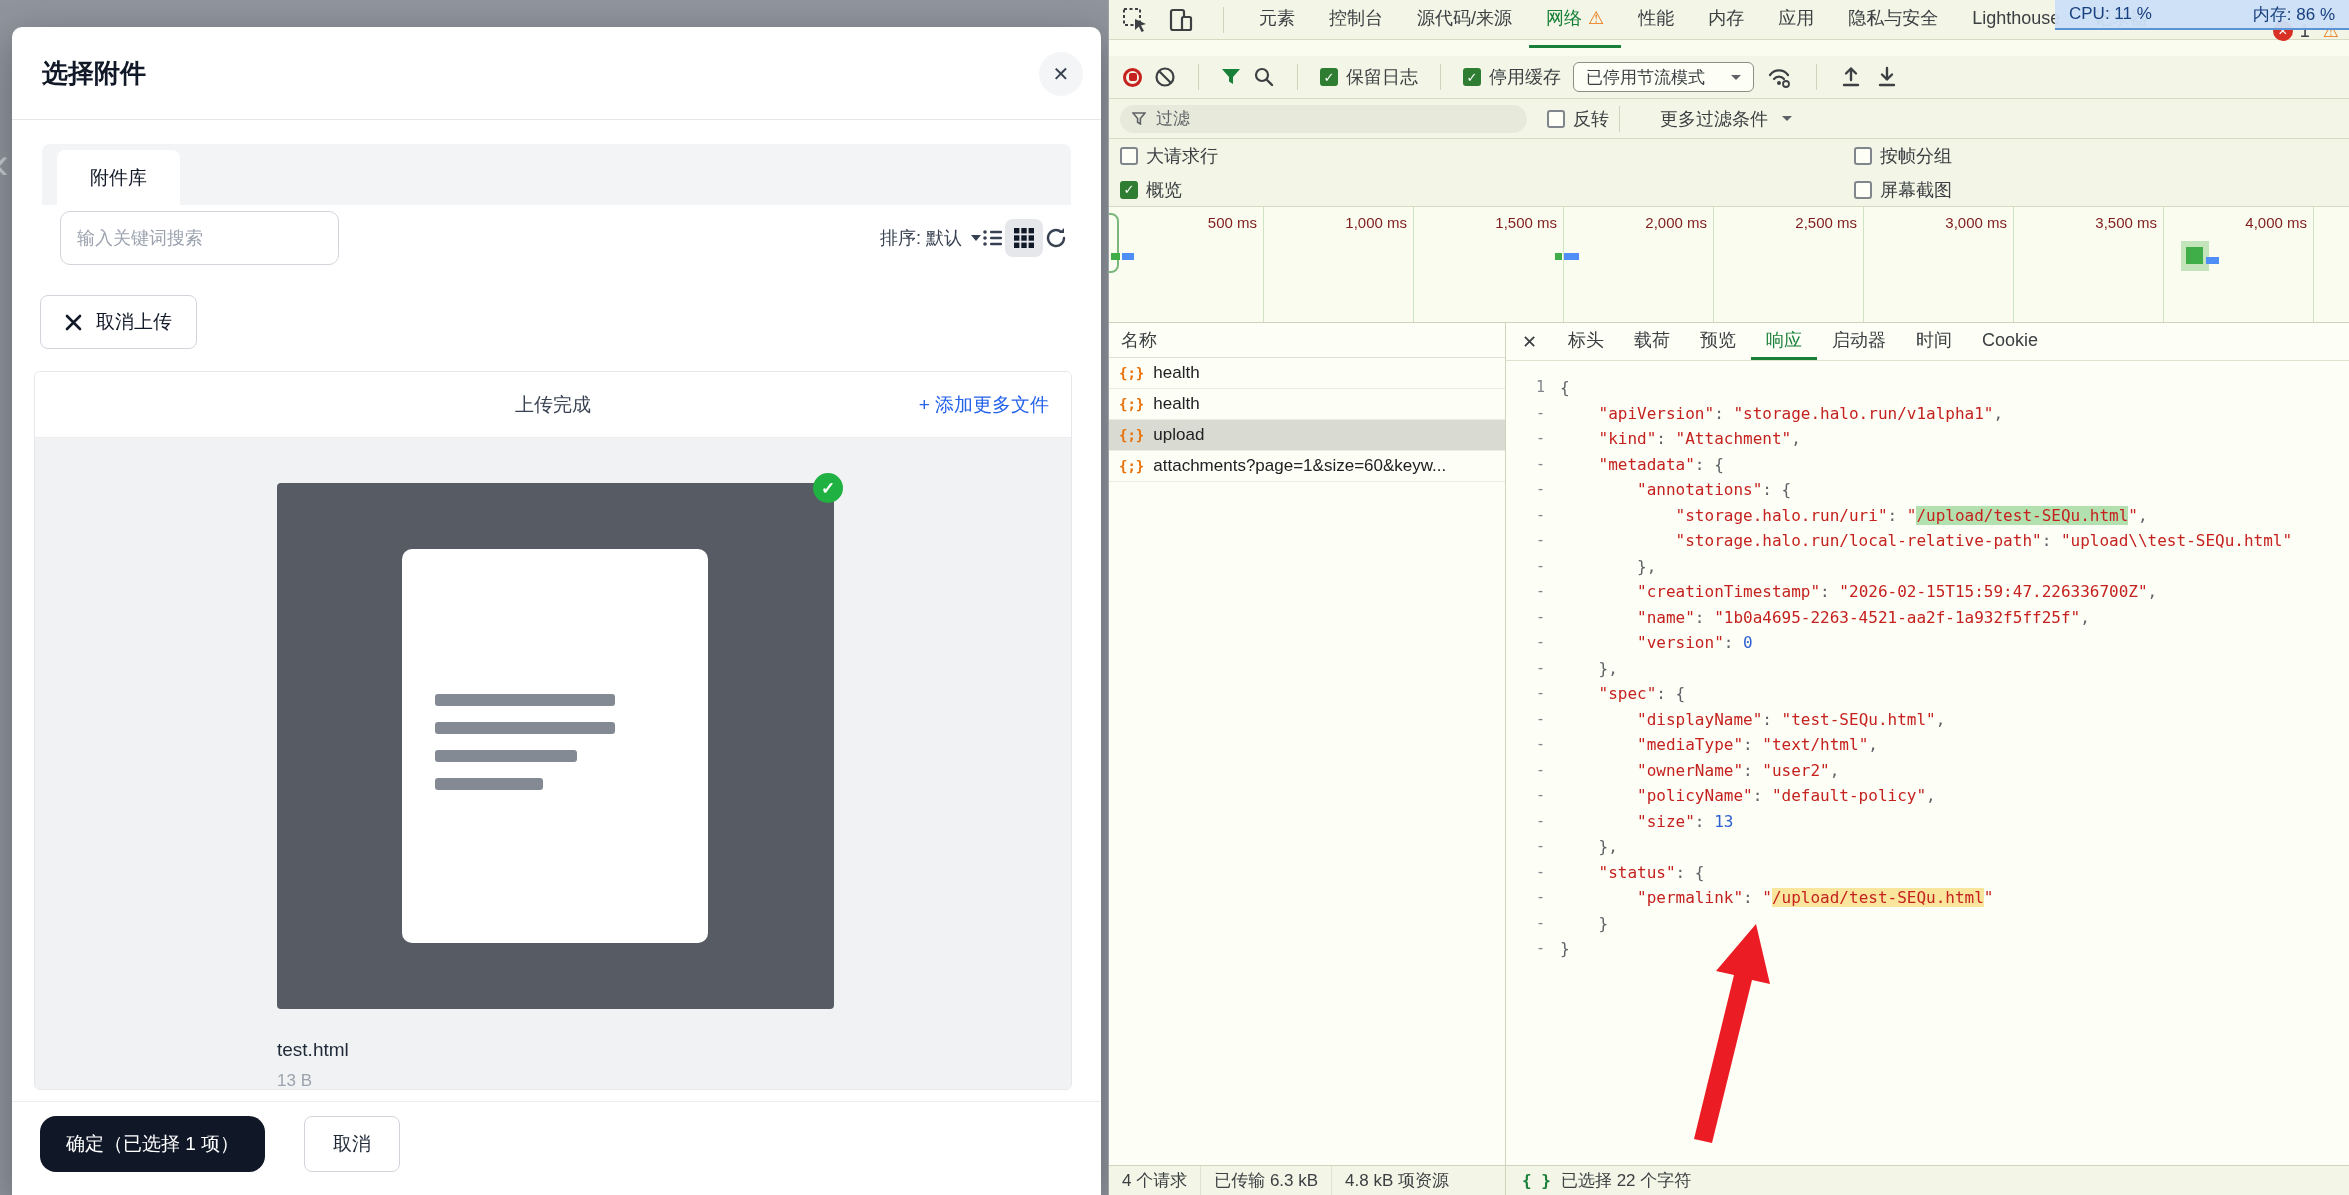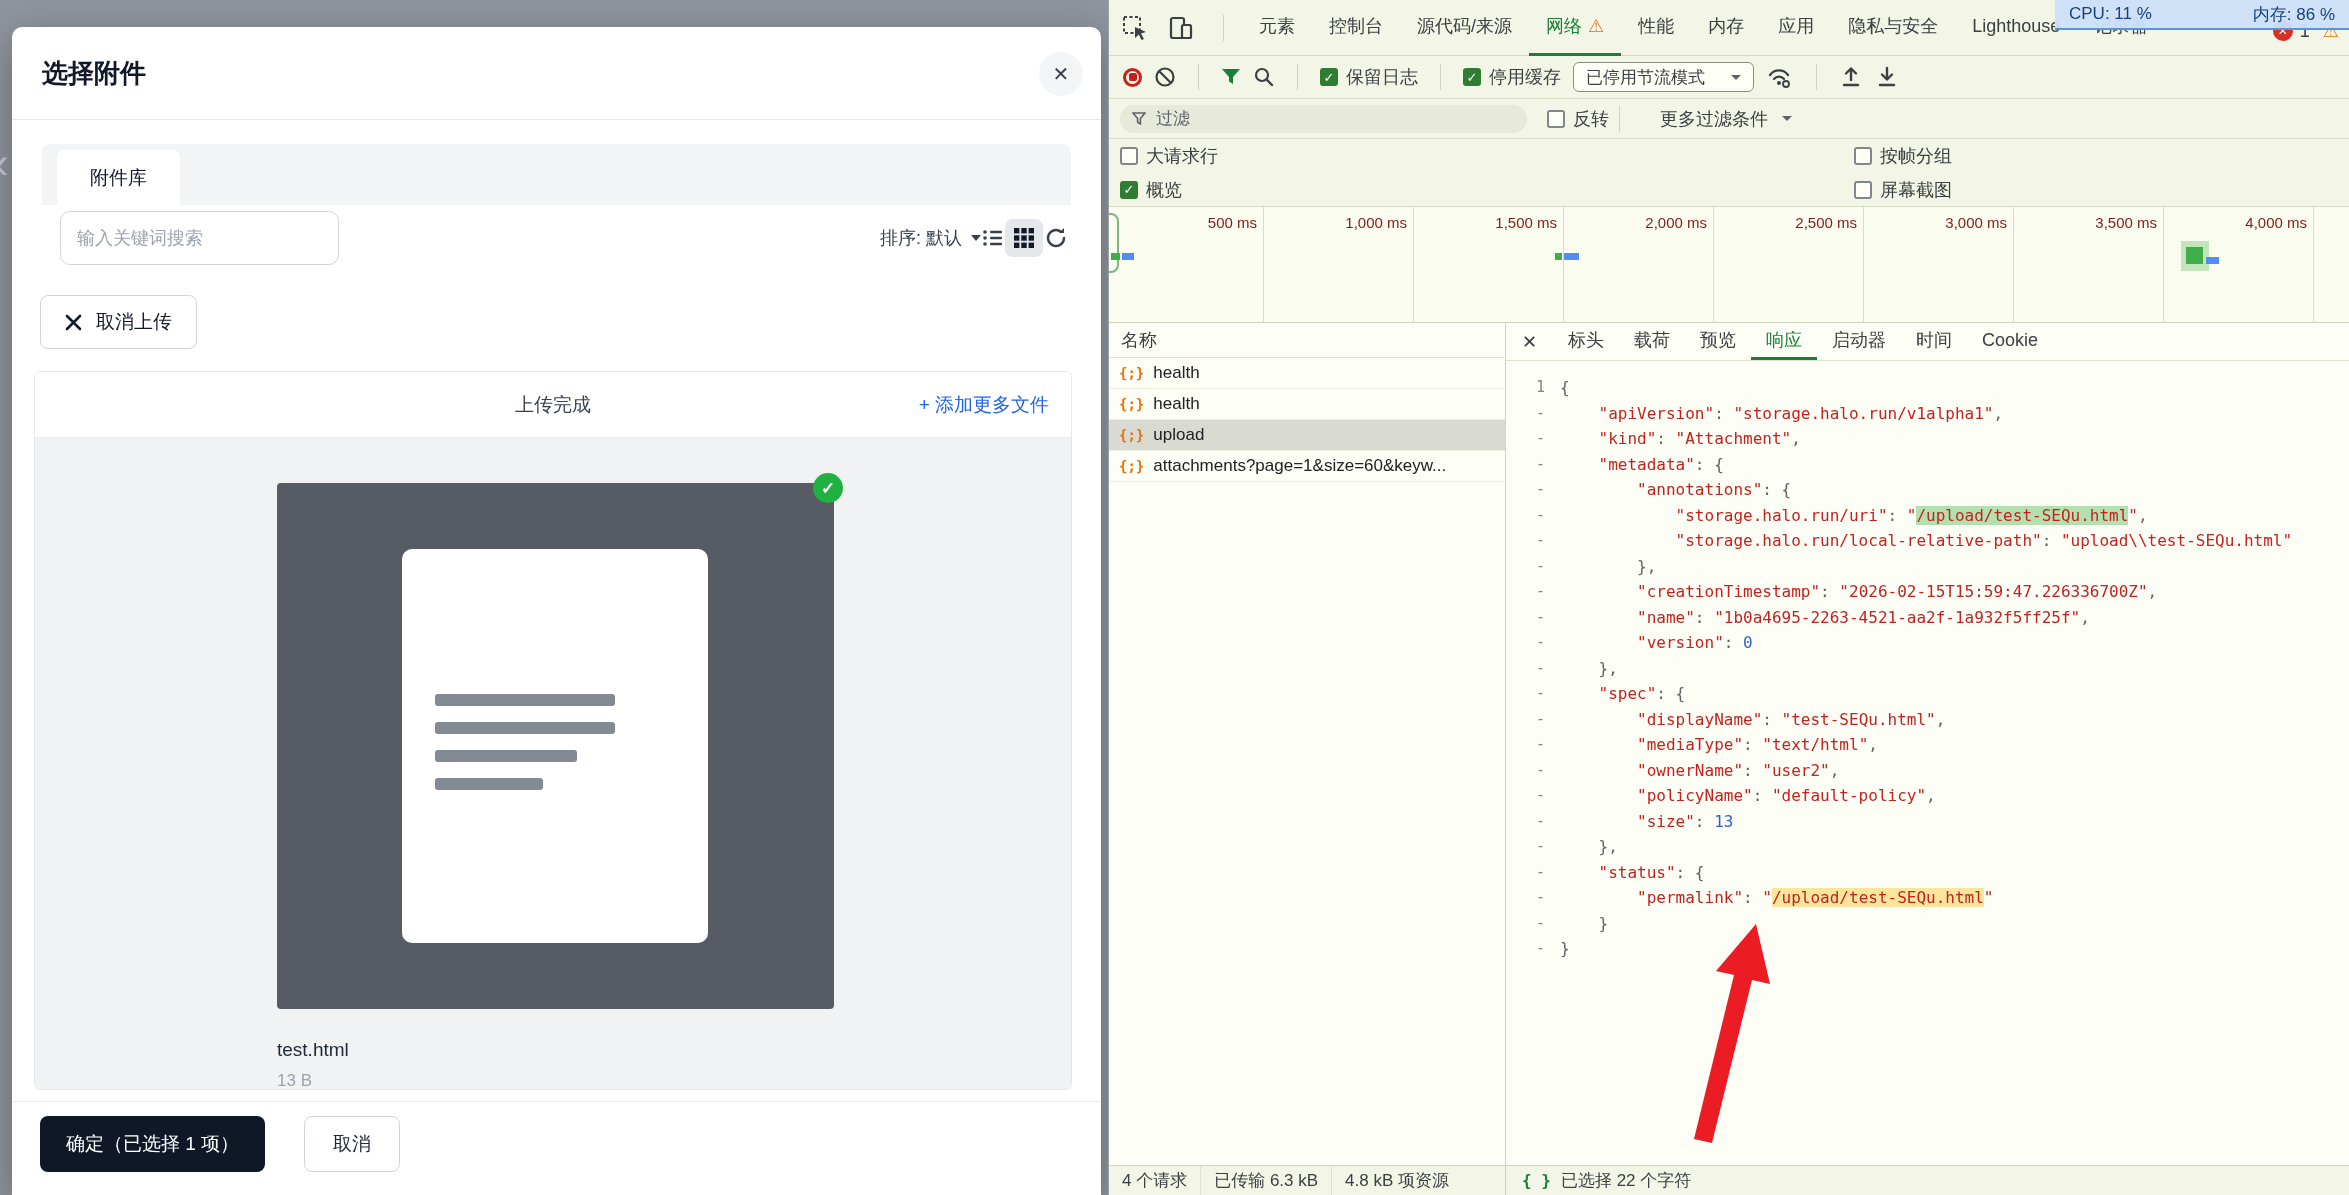--- a/index.html
+++ b/index.html
@@ -39,27 +39,27 @@
   .up-body{position:absolute;left:0;right:0;top:66px;bottom:0;background:#f1f2f3;}
   .file-card{position:absolute;left:242px;top:45px;width:557px;height:526px;background:#565b64;border-radius:4px;cursor:pointer;}
   .file-doc{position:absolute;left:125px;top:66px;width:306px;height:394px;background:#fff;border-radius:10px;}
   .doc-line{position:absolute;left:33px;height:12px;border-radius:3px;background:#848a93;}
   .check-badge{position:absolute;right:-9px;top:-10px;width:30px;height:30px;border-radius:50%;background:#1fb141;
     display:flex;align-items:center;justify-content:center;color:#fff;font-size:17px;font-weight:bold;}
   .file-name{position:absolute;left:242px;top:601px;font-size:19px;color:#1f2937;}
   .file-size{position:absolute;left:242px;top:633px;font-size:17px;color:#9ca3af;}
   .m-footer{position:absolute;left:0;right:0;top:1074px;height:94px;background:#fff;border-top:1px solid #ececee;}
   .btn-confirm{position:absolute;left:28px;top:14px;height:56px;padding:0 26px;background:#101828;color:#fff;
-    border:none;border-radius:8px;font-size:19px;font-family:inherit;cursor:pointer;}
+    border:none;border-radius:16px;font-size:19px;font-family:inherit;cursor:pointer;}
   .btn-cancel{position:absolute;left:292px;top:14px;height:56px;padding:0 28px;background:#fff;color:#1f2937;
     border:1px solid #d1d5db;border-radius:8px;font-size:19px;font-family:inherit;cursor:pointer;}
   
   .dt{position:absolute;left:1108px;top:0;width:1241px;height:1195px;background:#fbfcf0;
     border-left:1px solid #9aa0a6;font-size:18px;color:#3c4043;}
-  .dt-r1{position:absolute;left:0;top:0;right:0;height:56px;background:#f3f5e6;border-bottom:1px solid #d7dbc4;
+  .dt-r1{position:absolute;left:0;top:0;right:0;height:40px;background:#f3f5e6;border-bottom:1px solid #d7dbc4;
     display:flex;align-items:center;padding-left:12px;}
   .dt-r1 .tool-ic{margin-right:18px;}
   .vdiv{width:1px;height:26px;background:#cfd4bc;margin:0 10px;}
   .dt-tabs{display:flex;height:56px;margin-left:8px;}
   .dt-tab{height:56px;display:flex;align-items:center;padding:0 17px;border-bottom:3px solid transparent;cursor:pointer;white-space:nowrap;}
   .dt-tab.active{color:#188038;border-bottom-color:#188038;}
   .warn-ic{color:#e8710a;font-size:18px;margin-left:6px;}
   .dt-badges{position:absolute;right:10px;top:20px;display:flex;align-items:center;gap:7px;}
   .err-circle{width:20px;height:20px;border-radius:50%;background:#d93025;color:#fff;font-size:12px;
     display:flex;align-items:center;justify-content:center;}

